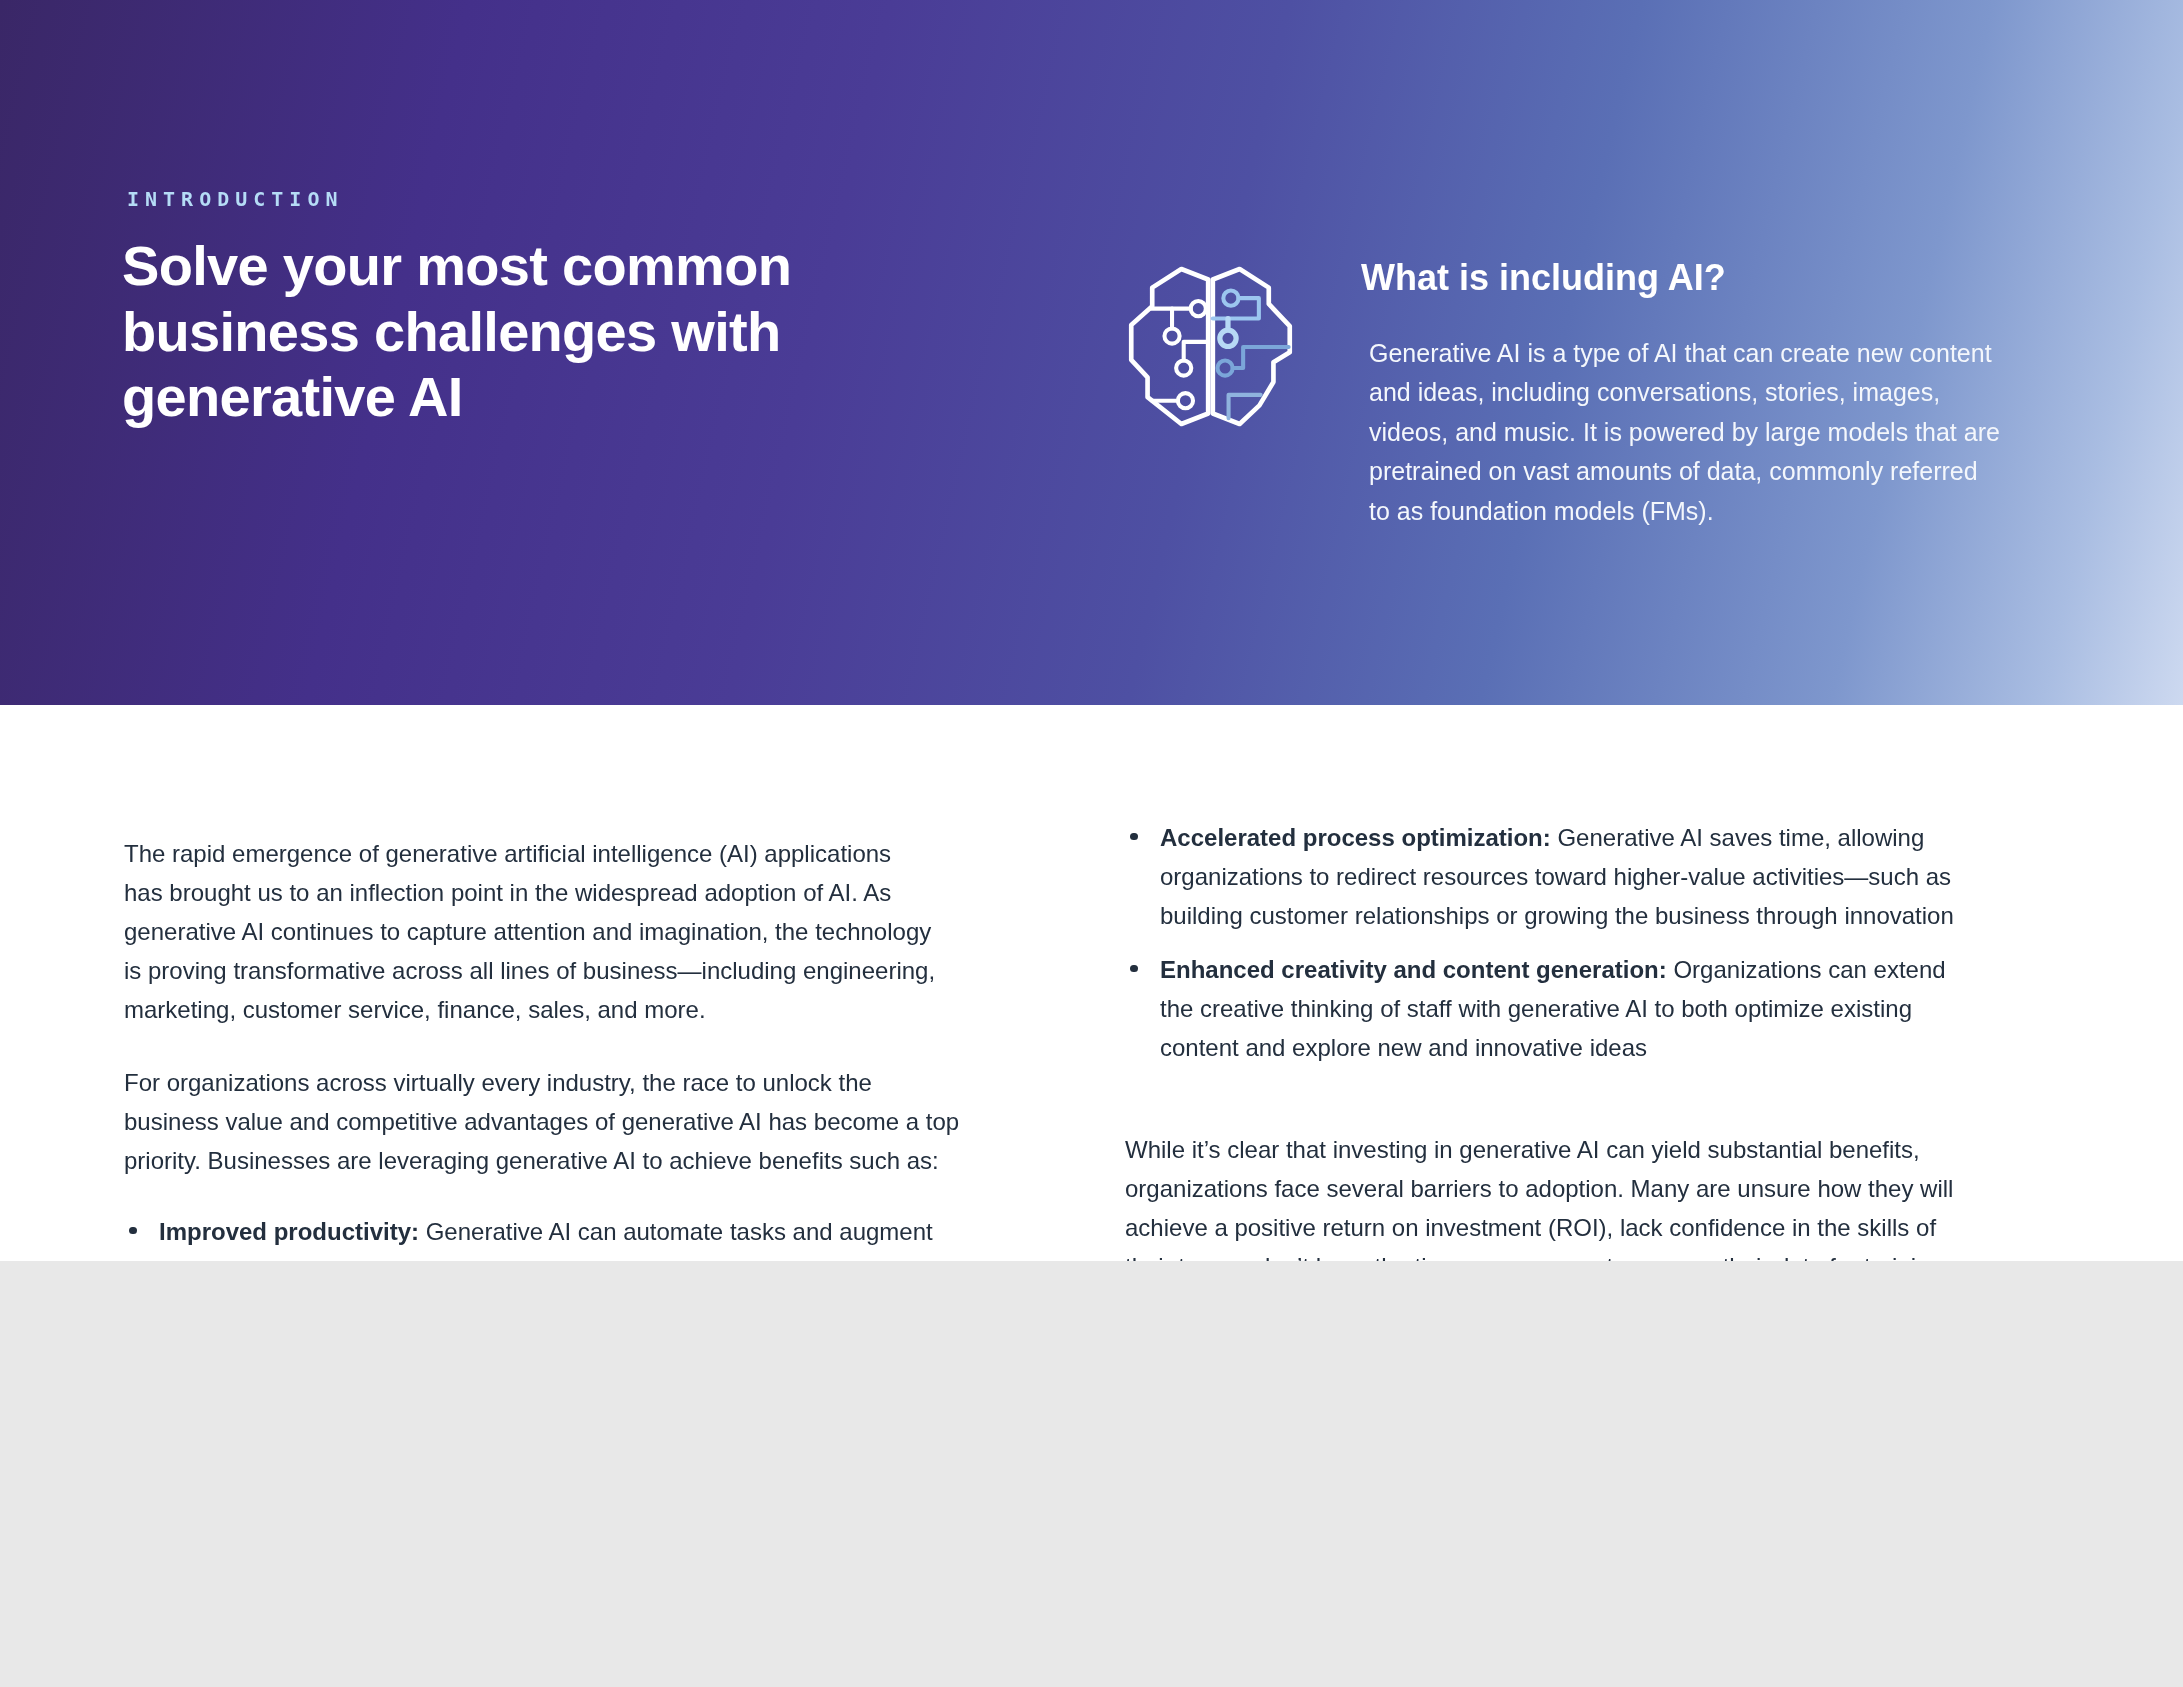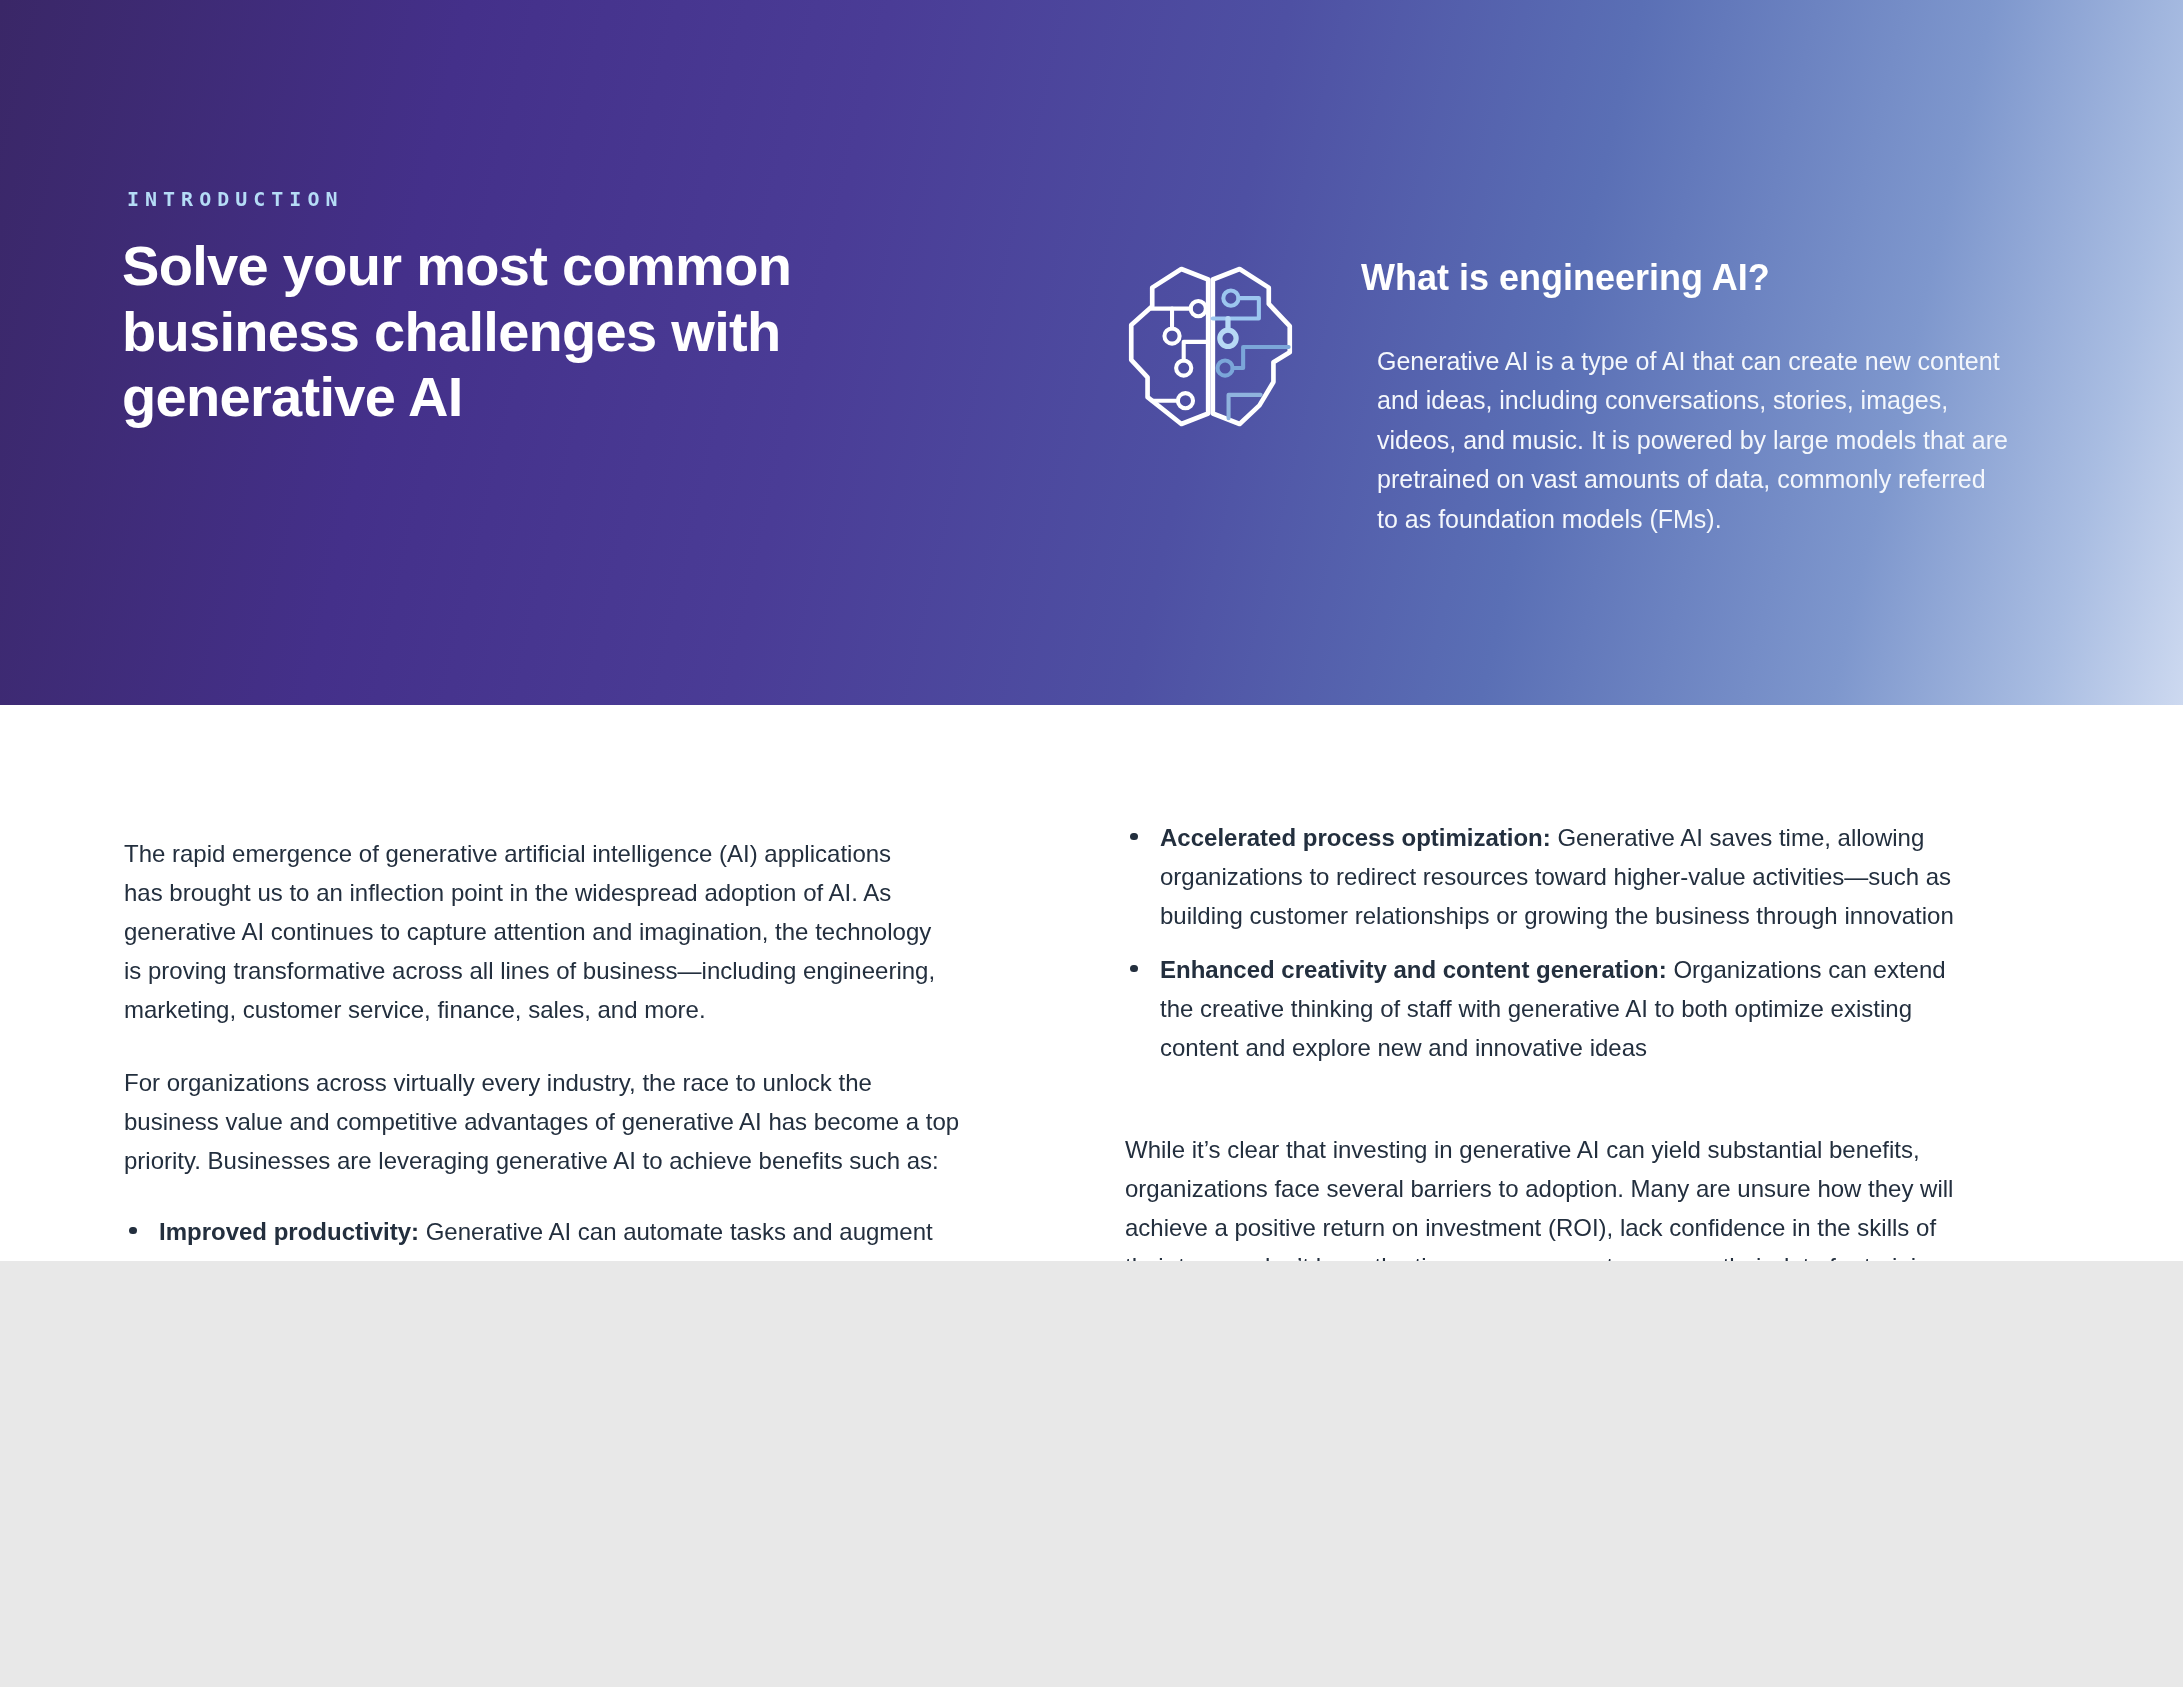--- a/index.html
+++ b/index.html
@@ -22,21 +22,21 @@
   .title{
     position:absolute;left:122px;top:233px;margin:0;
     font-size:56px;line-height:1.17;font-weight:bold;color:#ffffff;
     letter-spacing:-0.7px;white-space:pre-line;
   }
   .whatis-heading{
     position:absolute;left:1361px;top:257px;margin:0;
     font-size:36px;font-weight:bold;color:#ffffff;
   }
   .whatis-body{
-    position:absolute;left:1361px;top:326px;margin:16px;width:767px;
+    position:absolute;left:1361px;top:326px;margin:8px;width:767px;
     font-size:25px;line-height:1.575;color:#f4f7fc;white-space:pre-line;
   }
   .ai-icon{position:absolute;left:1123px;top:262px;}
   .ai-icon .outline{fill:none;stroke:#ffffff;stroke-width:8;stroke-linejoin:round;stroke-linecap:round;}
   .ai-icon .cw{fill:none;stroke:#ffffff;stroke-width:7;stroke-linejoin:round;stroke-linecap:round;}
   .ai-icon .cb1{fill:none;stroke:#9cc6ef;stroke-width:7;stroke-linejoin:round;stroke-linecap:round;}
   .ai-icon .cb2{fill:none;stroke:#7ba6d9;stroke-width:7;stroke-linejoin:round;stroke-linecap:round;}
   .ai-icon .cb3{fill:none;stroke:#b7d9f5;stroke-width:9;stroke-linejoin:round;stroke-linecap:round;}
   .ai-icon .cb4{fill:none;stroke:#8fb3de;stroke-width:7;stroke-linejoin:round;stroke-linecap:round;}
   
@@ -89,21 +89,21 @@
 
       <circle class="cb1" cx="185" cy="62" r="13"></circle>
       <path class="cb1" d="M198,62 H233 V97 H154"></path>
       <path class="cb3" d="M180,97 V116"></path>
       <circle class="cb3" cx="180" cy="131" r="14"></circle>
       <circle class="cb2" cx="175" cy="182" r="13"></circle>
       <path class="cb2" d="M188,182 H206 V146 H284"></path>
       <path class="cb4" d="M181,268 V228 H236"></path>
     </svg>
 
-    <h2 class="whatis-heading">What is engineering AI?</h2>
+    <h2 class="whatis-heading">What is including AI?</h2>
     <p class="whatis-body">Generative AI is a type of AI that can create new content
 and ideas, including conversations, stories, images,
 videos, and music. It is powered by large models that are
 pretrained on vast amounts of data, commonly referred
 to as foundation models (FMs).</p>
   </header>
 
   <main>
     <section class="col col-left">
       <p class="body-para">The rapid emergence of generative artificial intelligence (AI) applications

